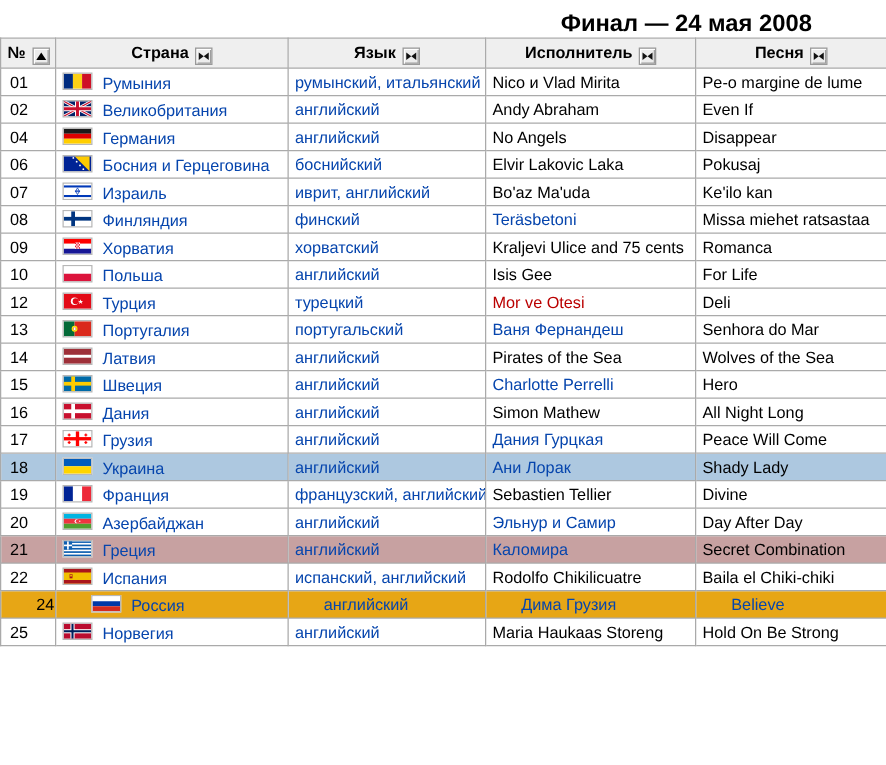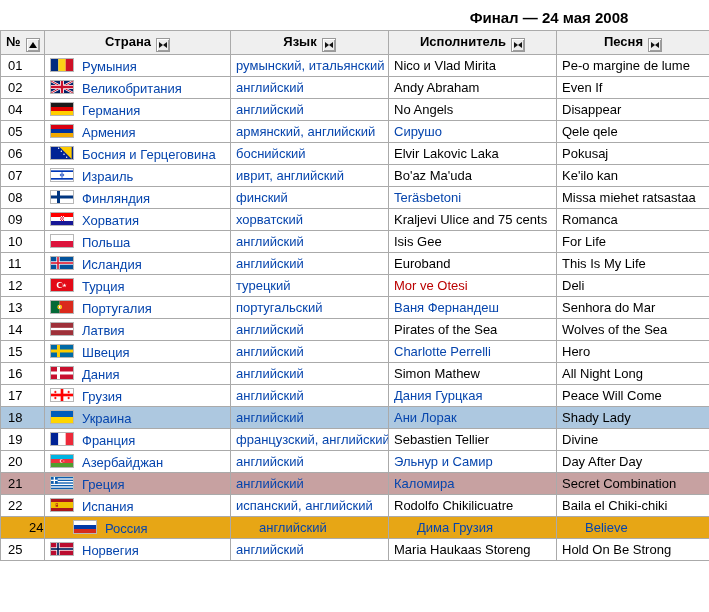--- a/index.html
+++ b/index.html
@@ -7,21 +7,21 @@
     --gold:#E7A615; --silver:#ADC8E0; --bronze:#C7A1A1;
     --header-bg:#EFEFEF; --border:#AAAAAA;
   }
   html,body{margin:0;padding:0;background:#FFF;}
   body{
     width:709px;height:612px;position:relative;overflow:hidden;
     font-family:"Liberation Sans",sans-serif;font-size:13px;color:#000;
   }
   .caption{
     position:absolute;top:9px;left:549px;transform:translateX(-50%);
-    font-weight:bold;font-size:15px;white-space:nowrap;
+    font-weight:bold;font-size:19px;white-space:nowrap;
   }
   table{
     position:absolute;top:30px;left:0;width:709px;
     border-collapse:collapse;table-layout:fixed;
   }
   col.c-num{width:44px}col.c-country{width:186px}col.c-lang{width:158px}
   col.c-perf{width:168px}col.c-song{width:153px}
   th,td{
     border:1px solid var(--border);padding:0 5px;height:22px;
     overflow:hidden;white-space:nowrap;text-align:left;box-sizing:border-box;
@@ -119,31 +119,20 @@
         <td><span class="flag"><svg viewBox="0 0 66 36" preserveAspectRatio="none" xmlns="http://www.w3.org/2000/svg">
               <rect width="66" height="12" fill="#1A1A1A"></rect>
               <rect y="12" width="66" height="12" fill="#DD0000"></rect>
               <rect y="24" width="66" height="12" fill="#FFCE00"></rect>
             </svg></span><a class="cell-txt">Германия</a></td>
         <td><a>английский</a></td>
         <td><span>No Angels</span></td>
         <td><span>Disappear</span></td>
       </tr>
       <tr>
-        <td class="num">05</td>
-        <td><span class="flag"><svg viewBox="0 0 66 36" preserveAspectRatio="none" xmlns="http://www.w3.org/2000/svg">
-              <rect width="66" height="12" fill="#D90012"></rect>
-              <rect y="12" width="66" height="12" fill="#0033A0"></rect>
-              <rect y="24" width="66" height="12" fill="#F2A800"></rect>
-            </svg></span><a class="cell-txt">Армения</a></td>
-        <td><a>армянский, английский</a></td>
-        <td><a>Сирушо</a></td>
-        <td><span>Qele qele</span></td>
-      </tr>
-      <tr>
         <td class="num">06</td>
         <td><span class="flag"><svg viewBox="0 0 66 36" preserveAspectRatio="none" xmlns="http://www.w3.org/2000/svg">
               <rect width="66" height="36" fill="#002395"></rect>
               <path d="M26 0 H62 V36 Z" fill="#FECB00"></path>
               <g fill="#FFF">
                 <circle cx="23" cy="4" r="2.2"></circle>
                 <circle cx="31" cy="13" r="2.2"></circle>
                 <circle cx="39" cy="22" r="2.2"></circle>
                 <circle cx="47" cy="31" r="2.2"></circle>
               </g>
@@ -201,33 +190,20 @@
         <td class="num">10</td>
         <td><span class="flag"><svg viewBox="0 0 66 36" preserveAspectRatio="none" xmlns="http://www.w3.org/2000/svg">
               <rect width="66" height="18" fill="#FFF"></rect>
               <rect y="18" width="66" height="18" fill="#DC143C"></rect>
             </svg></span><a class="cell-txt">Польша</a></td>
         <td><a>английский</a></td>
         <td><span>Isis Gee</span></td>
         <td><span>For Life</span></td>
       </tr>
       <tr>
-        <td class="num">11</td>
-        <td><span class="flag"><svg viewBox="0 0 66 36" preserveAspectRatio="none" xmlns="http://www.w3.org/2000/svg">
-              <rect width="66" height="36" fill="#02529C"></rect>
-              <rect x="16" width="10" height="36" fill="#FFF"></rect>
-              <rect y="13" width="66" height="10" fill="#FFF"></rect>
-              <rect x="18.5" width="5" height="36" fill="#DC1E35"></rect>
-              <rect y="15.5" width="66" height="5" fill="#DC1E35"></rect>
-            </svg></span><a class="cell-txt">Исландия</a></td>
-        <td><a>английский</a></td>
-        <td><span>Euroband</span></td>
-        <td><span>This Is My Life</span></td>
-      </tr>
-      <tr>
         <td class="num">12</td>
         <td><span class="flag"><svg viewBox="0 0 66 36" preserveAspectRatio="none" xmlns="http://www.w3.org/2000/svg">
               <rect width="66" height="36" fill="#E30A17"></rect>
               <circle cx="26" cy="18" r="9" fill="#FFF"></circle>
               <circle cx="28.5" cy="18" r="7" fill="#E30A17"></circle>
               <path d="M40 13 L42 17.2 46.6 17.2 43 20 44.4 24.4 40.5 21.8 36.6 24.4 38 20 34.4 17.2 39 17.2 Z" fill="#FFF"></path>
             </svg></span><a class="cell-txt">Турция</a></td>
         <td><a>турецкий</a></td>
         <td><a class="red">Mor ve Otesi</a></td>
         <td><span>Deli</span></td>

